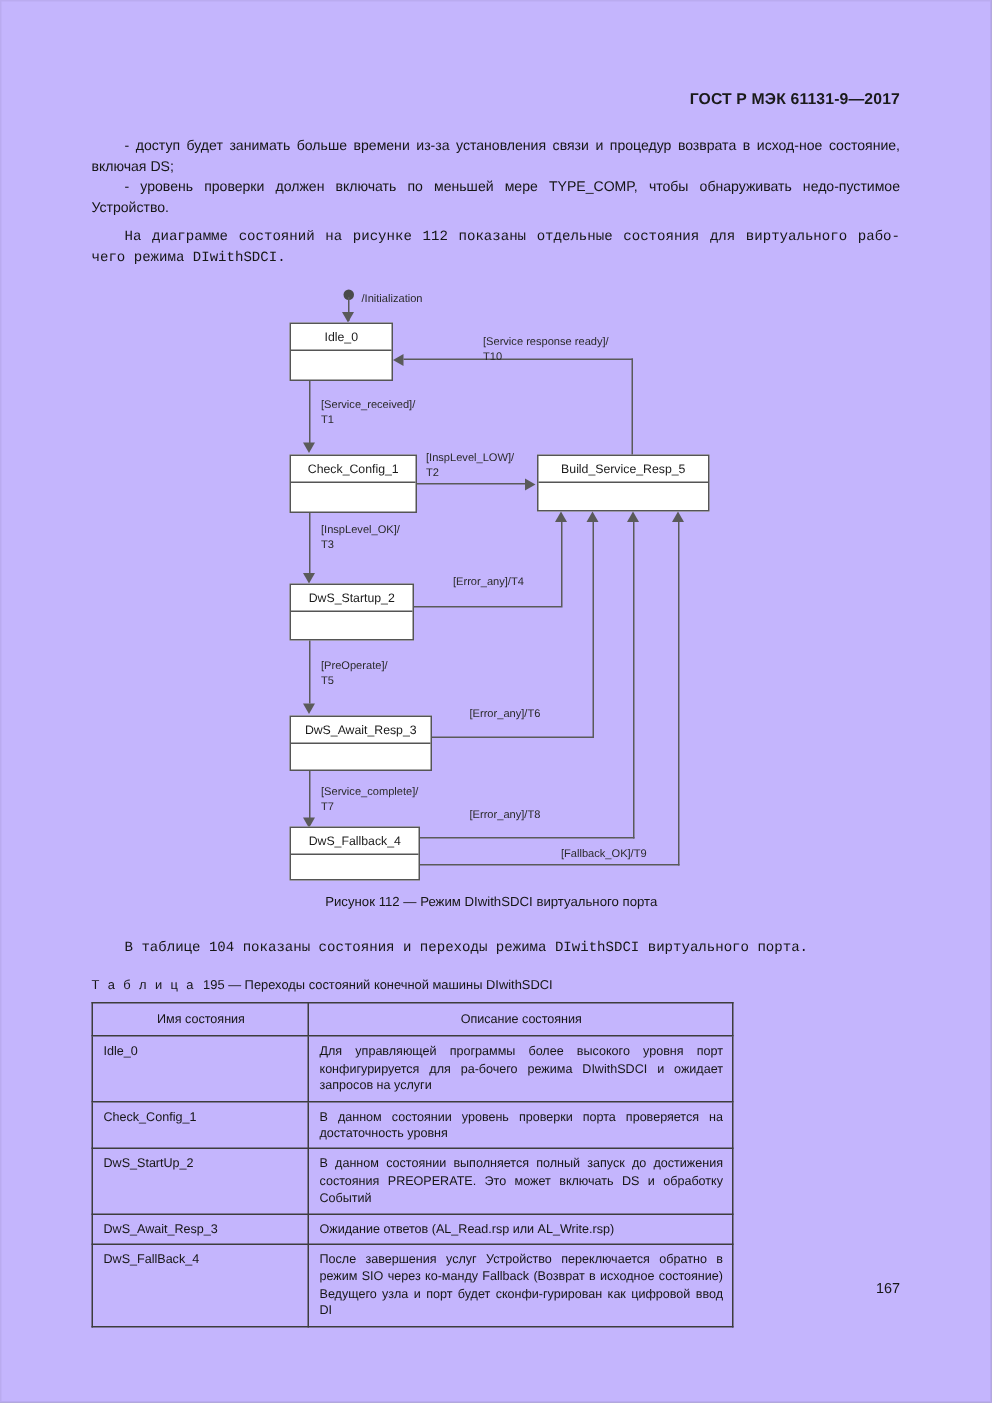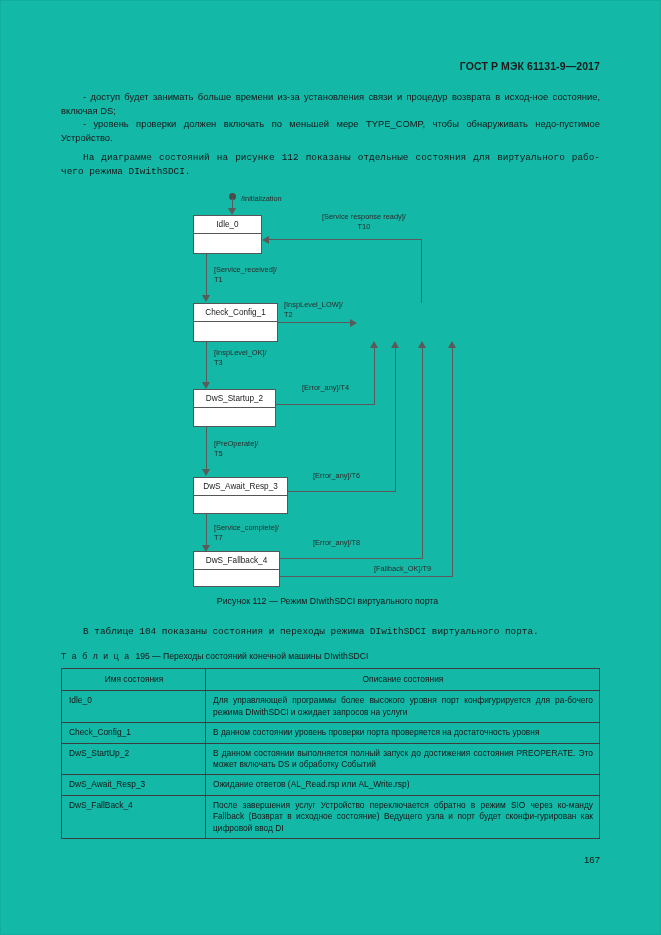--- a/index.html
+++ b/index.html
@@ -7,21 +7,21 @@
   body{
     background:#8a8a8a;
     font-family:"Liberation Sans", sans-serif;
     -webkit-font-smoothing:antialiased;
   }
   .page{
     position:relative;
     width:661px;
     height:935px;
     margin:0 auto;
-    background:#14b8a6;
+    background:#c4b5fd;
     overflow:hidden;
     color:#1a1a1a;
   }
   .page::after{
     content:"";
     position:absolute;
     inset:0;
     pointer-events:none;
     box-shadow:inset 0 0 0 1px rgba(0,0,0,0.05);
   }
@@ -137,21 +137,21 @@
     font-size:8.6px;
     color:#161616;
     white-space:nowrap;
   }
   .tbl-title .sp{ letter-spacing:1.6px; }
 
   table.gost{
     position:absolute;
     left:61px;
     top:668px;
-    width:539px;
+    width:428px;
     border-collapse:collapse;
     font-size:8.4px;
     color:#161616;
   }
   table.gost th, table.gost td{
     border:1px solid #3d3d3d;
     padding:4px 6px 4px 7px;
     vertical-align:top;
     line-height:11.4px;
   }
@@ -197,29 +197,33 @@
 
     <div class="ln v" style="left:206px; top:64px; height:42px;"></div>
     <div class="ah ah-down" style="left:202px; top:105px;"></div>
     <div class="edge-label" style="left:214px; top:75px;"><span>[Service_received]/</span><br><span>T1</span></div>
 
     <div class="state" style="left:193px; top:113px; width:85px; height:39px;">
       <div class="title">Check_Config_1</div>
       <div class="body"></div>
     </div>
 
+    <div class="state" style="left:358px; top:113px; width:115px; height:38px;">
+      <div class="title">Build_Service_Resp_5</div>
+      <div class="body"></div>
+    </div>
 
     <div class="ln h" style="left:278px; top:132px; width:73px;"></div>
     <div class="ah ah-right" style="left:350px; top:129px;"></div>
     <div class="edge-label" style="left:284px; top:110px;"><span>[InspLevel_LOW]/</span><br><span>T2</span></div>
 
     <div class="ln v" style="left:421px; top:49px; height:64px;"></div>
     <div class="ln h" style="left:269px; top:49px; width:153px;"></div>
     <div class="ah ah-left" style="left:262px; top:46px;"></div>
-    <div class="edge-label" style="left:322px; top:22px;text-align:center;"><span>[Service response ready]/</span><br><span>T10</span></div>
+    <div class="edge-label" style="left:322px; top:33px;"><span>[Service response ready]/</span><br><span>T10</span></div>
 
     <div class="ln v" style="left:206px; top:152px; height:40px;"></div>
     <div class="ah ah-down" style="left:202px; top:192px;"></div>
     <div class="edge-label" style="left:214px; top:158px;"><span>[InspLevel_OK]/</span><br><span>T3</span></div>
 
     <div class="state" style="left:193px; top:199px; width:83px; height:38px;">
       <div class="title">DwS_Startup_2</div>
       <div class="body"></div>
     </div>
 

